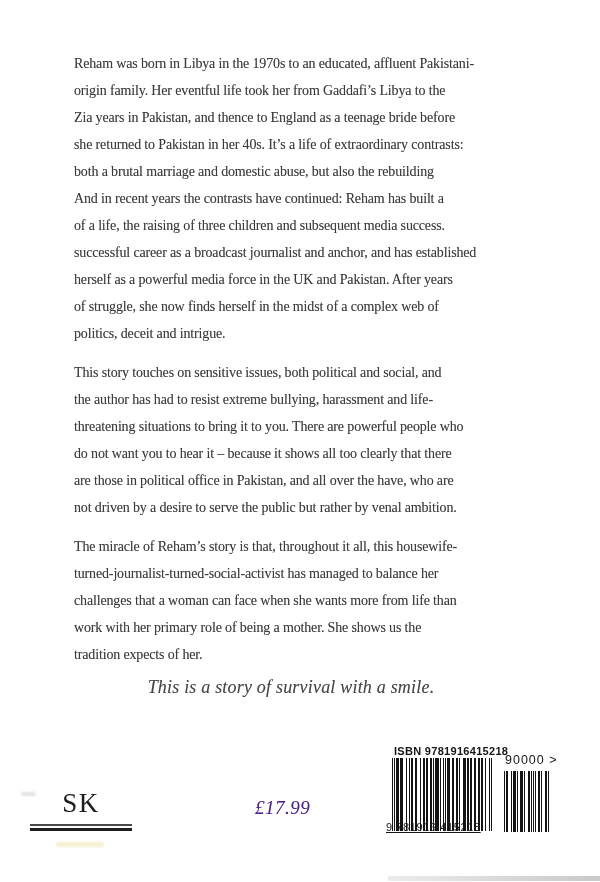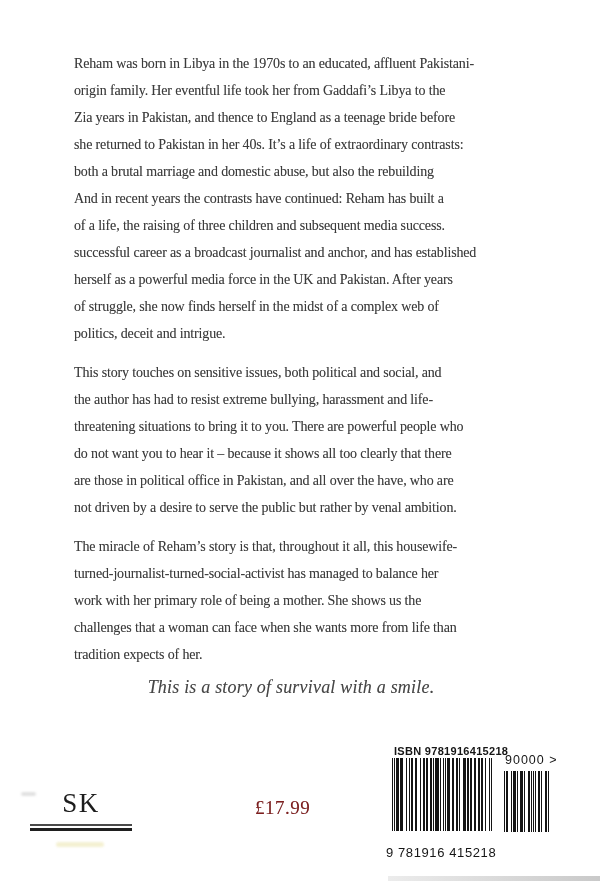--- a/index.html
+++ b/index.html
@@ -59,24 +59,25 @@
     top: 0px;
     font-size: 11px;
     font-weight: bold;
     letter-spacing: 0.3px;
     white-space: nowrap;
   }
   .ean13 { position: absolute; left: 0px; top: 13px; width: 100px; height: 73px; }
   .barcode-digits {
     position: absolute;
     left: -6px;
-    top: 100px;
-    font-size: 13px;
+    top: 76px;
+    font-size: 11px;
     letter-spacing: 0.6px;
     white-space: nowrap;
+    text-decoration: underline;
   }
   .addon-label {
     position: absolute;
     left: 113px;
     top: 8px;
     font-size: 12.5px;
     letter-spacing: 1px;
     white-space: nowrap;
   }
   .ean5 { position: absolute; left: 111px; top: 26px; width: 46px; height: 61px; }
@@ -96,22 +97,23 @@
   }
   .rule-thin  { margin-top: 4px; height: 2px; background: #4a4a4a; }
   .rule-thick { margin-top: 2px; height: 3px; background: #1f1f1f; }
   
   .price {
     position: absolute;
     left: 255px;
     top: 797px;
     font-size: 19px;
     letter-spacing: 0.5px;
-    color: #7f1d1d;
+    color: #4c1d95;
     text-shadow: 0 0 0.5px rgba(40,40,40,0.3);
+    font-style: italic;
   }
   
   .smudge-yellow {
     position: absolute;
     left: 56px;
     top: 842px;
     width: 48px;
     height: 5px;
     background: #ece5ae;
     opacity: 0.55;
@@ -162,22 +164,22 @@
           <div class="line">This story touches on sensitive issues, both political and social, and</div>
           <div class="line">the author has had to resist extreme bullying, harassment and life-</div>
           <div class="line">threatening situations to bring it to you. There are powerful people who</div>
           <div class="line">do not want you to hear it – because it shows all too clearly that there</div>
           <div class="line">are those in political office in Pakistan, and all over the have, who are</div>
           <div class="line">not driven by a desire to serve the public but rather by venal ambition.</div>
         </div>
         <div class="para">
           <div class="line">The miracle of Reham’s story is that, throughout it all, this housewife-</div>
           <div class="line">turned-journalist-turned-social-activist has managed to balance her</div>
+          <div class="line">challenges that a woman can face when she wants more from life than</div>
           <div class="line">work with her primary role of being a mother. She shows us the</div>
-          <div class="line">challenges that a woman can face when she wants more from life than</div>
           <div class="line">tradition expects of her.</div>
         </div>
       </div>
     <div class="tagline">This is a story of survival with a smile.</div>
   </div>
 
   <div class="barcode-block">
     <div class="isbn-label">ISBN 9781916415218</div>
     <div class="ean13" id="ean13"><svg width="100" height="73" shape-rendering="crispEdges">
           <rect x="0" y="0" width="1.0526315789473684" height="73" fill="#141414"></rect>

